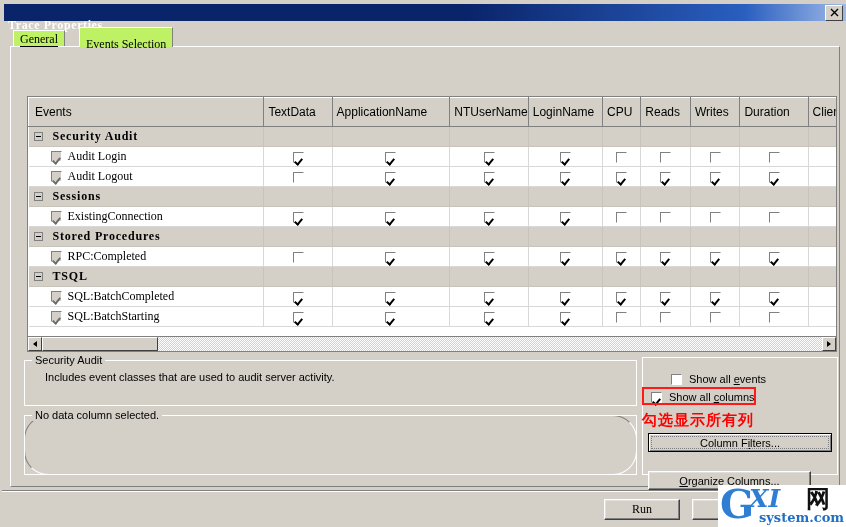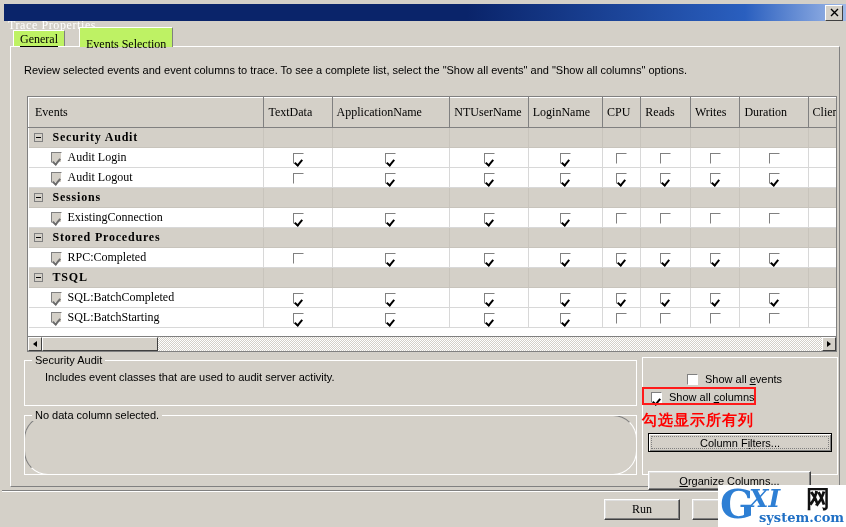--- a/index.html
+++ b/index.html
@@ -33,21 +33,21 @@
     position: absolute;
     left: 2px; top: 2px;
     width: 842px; height: 17px;
     background: linear-gradient(to right, #0a246a 0%, #0a246a 55%, #2a5fbf 88%, #9fb9e8 100%);
     display: flex;
     align-items: center;
   }
   .title-text {
     color: #ffffff;
     font-family: "Liberation Serif", serif;
-    font-weight: normal;
+    font-weight: bold;
     font-size: 12px;
     letter-spacing: 0.6px;
     padding-left: 4px;
     white-space: nowrap;
     margin-top: 25px;
   }
   .title-spacer { flex: 1 1 auto; }
   .close-btn {
     width: 16px; height: 14px;
     margin-right: 3px;
@@ -138,21 +138,21 @@
     font-size: 12px;
   }
   table.grid th {
     height: 17px;
     background: #d4d0c8;
     border-top: 1px solid #ffffff;
     border-left: 1px solid #ffffff;
     border-right: 1px solid #808080;
     border-bottom: 1px solid #808080;
     font-weight: normal;
-    font-family: Liberation Serif, serif;
+    font-family: Liberation Sans, sans-serif;
     font-size: 12px;
     text-align: left;
     padding: 7px 4px;
     white-space: nowrap;
     overflow: hidden;
     cursor: pointer;
     box-sizing: border-box;
   }
   table.grid th.first-col { padding-left: 6px; }
   table.grid td {
@@ -332,21 +332,21 @@
   #box-col-desc   { left: 22px; top: 413px; width: 613px; height: 60px; border-radius: 24px; }
   #box-options    { left: 640px; top: 355px; width: 196px; height: 118px; }
 
   
   .opt-row {
     display: flex;
     align-items: center;
     position: absolute;
     height: 14px;
   }
-  #opt-events { left: 24px; top: 14px; padding-left: 20px; }
+  #opt-events { left: 8px; top: 14px; padding-left: 20px; }
   #opt-columns { left: 8px; top: 32px; }
   .opt-label {
     margin-left: 7px;
     font-size: 11px;
     white-space: nowrap;
   }
   .uline { text-decoration: underline; }
   .red-highlight {
     position: absolute;
     left: 640px; top: 385px;
@@ -490,21 +490,20 @@
 
     <div class="tabstrip">
       <div class="tab" id="tab0" style="left:2px;">
         <span class="tab-label-underline">General</span>
       </div>
       <div class="tab active" id="tab1" style="left:68px;">
         <span>Events Selection</span>
       </div>
     </div>
 
-    <div class="desc">Review selected events and event columns to trace. To see a complete list, select the "Show all events" and "Show all columns" options.</div>
 
     <div class="grid-wrap">
       <table class="grid">
         <colgroup>
           <col style="width:228px">
           <col style="width:66px">
           <col style="width:114px">
           <col style="width:76px">
           <col style="width:72px">
           <col style="width:37px">

